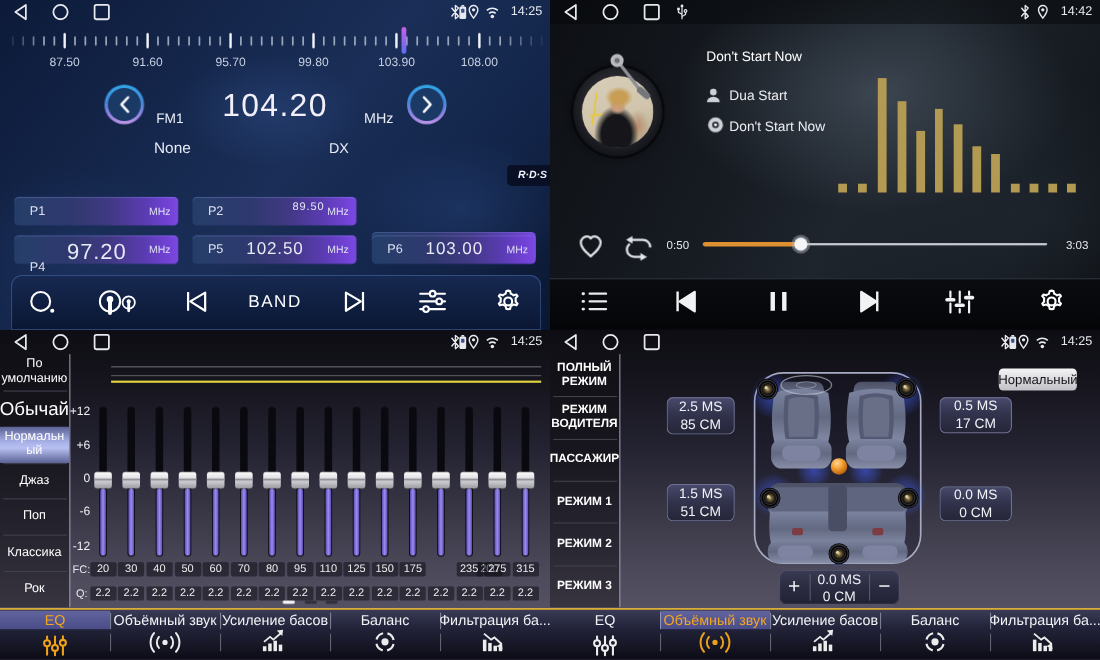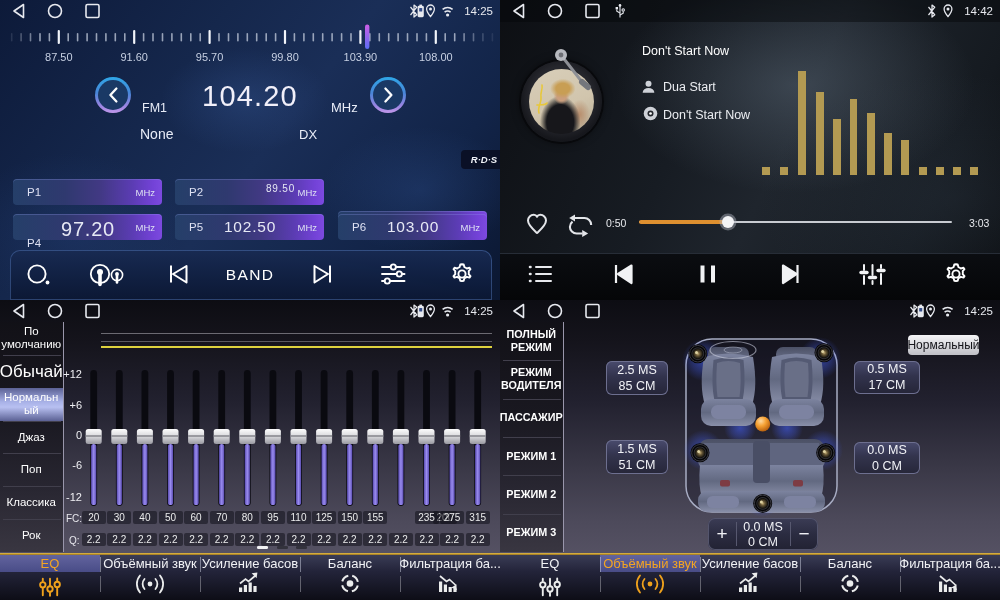--- a/index.html
+++ b/index.html
@@ -460,21 +460,21 @@
       <div class="abs ctr" style="left:235.3px;top:210.5px;width:24px;height:13.5px;background:rgba(16,16,26,.55);border-radius:2px;color:#eceded;font-size:10px;">80</div>
       <div class="abs ctr" style="left:235.3px;top:232.5px;width:24px;height:13.5px;background:rgba(16,16,26,.55);border-radius:2px;color:#eceded;font-size:10px;">2.2</div>
       <div class="abs ctr" style="left:260.9px;top:210.5px;width:24px;height:13.5px;background:rgba(16,16,26,.55);border-radius:2px;color:#eceded;font-size:10px;">95</div>
       <div class="abs ctr" style="left:260.9px;top:232.5px;width:24px;height:13.5px;background:rgba(16,16,26,.55);border-radius:2px;color:#eceded;font-size:10px;">2.2</div>
       <div class="abs ctr" style="left:286.5px;top:210.5px;width:24px;height:13.5px;background:rgba(16,16,26,.55);border-radius:2px;color:#eceded;font-size:10px;">110</div>
       <div class="abs ctr" style="left:286.5px;top:232.5px;width:24px;height:13.5px;background:rgba(16,16,26,.55);border-radius:2px;color:#eceded;font-size:10px;">2.2</div>
       <div class="abs ctr" style="left:312.1px;top:210.5px;width:24px;height:13.5px;background:rgba(16,16,26,.55);border-radius:2px;color:#eceded;font-size:10px;">125</div>
       <div class="abs ctr" style="left:312.1px;top:232.5px;width:24px;height:13.5px;background:rgba(16,16,26,.55);border-radius:2px;color:#eceded;font-size:10px;">2.2</div>
       <div class="abs ctr" style="left:337.7px;top:210.5px;width:24px;height:13.5px;background:rgba(16,16,26,.55);border-radius:2px;color:#eceded;font-size:10px;">150</div>
       <div class="abs ctr" style="left:337.7px;top:232.5px;width:24px;height:13.5px;background:rgba(16,16,26,.55);border-radius:2px;color:#eceded;font-size:10px;">2.2</div>
-      <div class="abs ctr" style="left:363.3px;top:210.5px;width:24px;height:13.5px;background:rgba(16,16,26,.55);border-radius:2px;color:#eceded;font-size:10px;">155</div>
+      <div class="abs ctr" style="left:363.3px;top:210.5px;width:24px;height:13.5px;background:rgba(16,16,26,.55);border-radius:2px;color:#eceded;font-size:10px;">175</div>
       <div class="abs ctr" style="left:363.3px;top:232.5px;width:24px;height:13.5px;background:rgba(16,16,26,.55);border-radius:2px;color:#eceded;font-size:10px;">2.2</div>
       <div class="abs ctr" style="left:388.9px;top:210.5px;width:24px;height:13.5px;background:rgba(16,16,26,.55);border-radius:2px;color:#eceded;font-size:10px;margin-left:44px;">200</div>
       <div class="abs ctr" style="left:388.9px;top:232.5px;width:24px;height:13.5px;background:rgba(16,16,26,.55);border-radius:2px;color:#eceded;font-size:10px;">2.2</div>
       <div class="abs ctr" style="left:414.5px;top:210.5px;width:24px;height:13.5px;background:rgba(16,16,26,.55);border-radius:2px;color:#eceded;font-size:10px;">235</div>
       <div class="abs ctr" style="left:414.5px;top:232.5px;width:24px;height:13.5px;background:rgba(16,16,26,.55);border-radius:2px;color:#eceded;font-size:10px;">2.2</div>
       <div class="abs ctr" style="left:440.1px;top:210.5px;width:24px;height:13.5px;background:rgba(16,16,26,.55);border-radius:2px;color:#eceded;font-size:10px;">275</div>
       <div class="abs ctr" style="left:440.1px;top:232.5px;width:24px;height:13.5px;background:rgba(16,16,26,.55);border-radius:2px;color:#eceded;font-size:10px;">2.2</div>
       <div class="abs ctr" style="left:465.7px;top:210.5px;width:24px;height:13.5px;background:rgba(16,16,26,.55);border-radius:2px;color:#eceded;font-size:10px;">315</div>
       <div class="abs ctr" style="left:465.7px;top:232.5px;width:24px;height:13.5px;background:rgba(16,16,26,.55);border-radius:2px;color:#eceded;font-size:10px;">2.2</div>
       <div class="abs" style="left:257px;top:246px;width:11px;height:2.6px;background:#f2f2f4;border-radius:1.3px;"></div>

